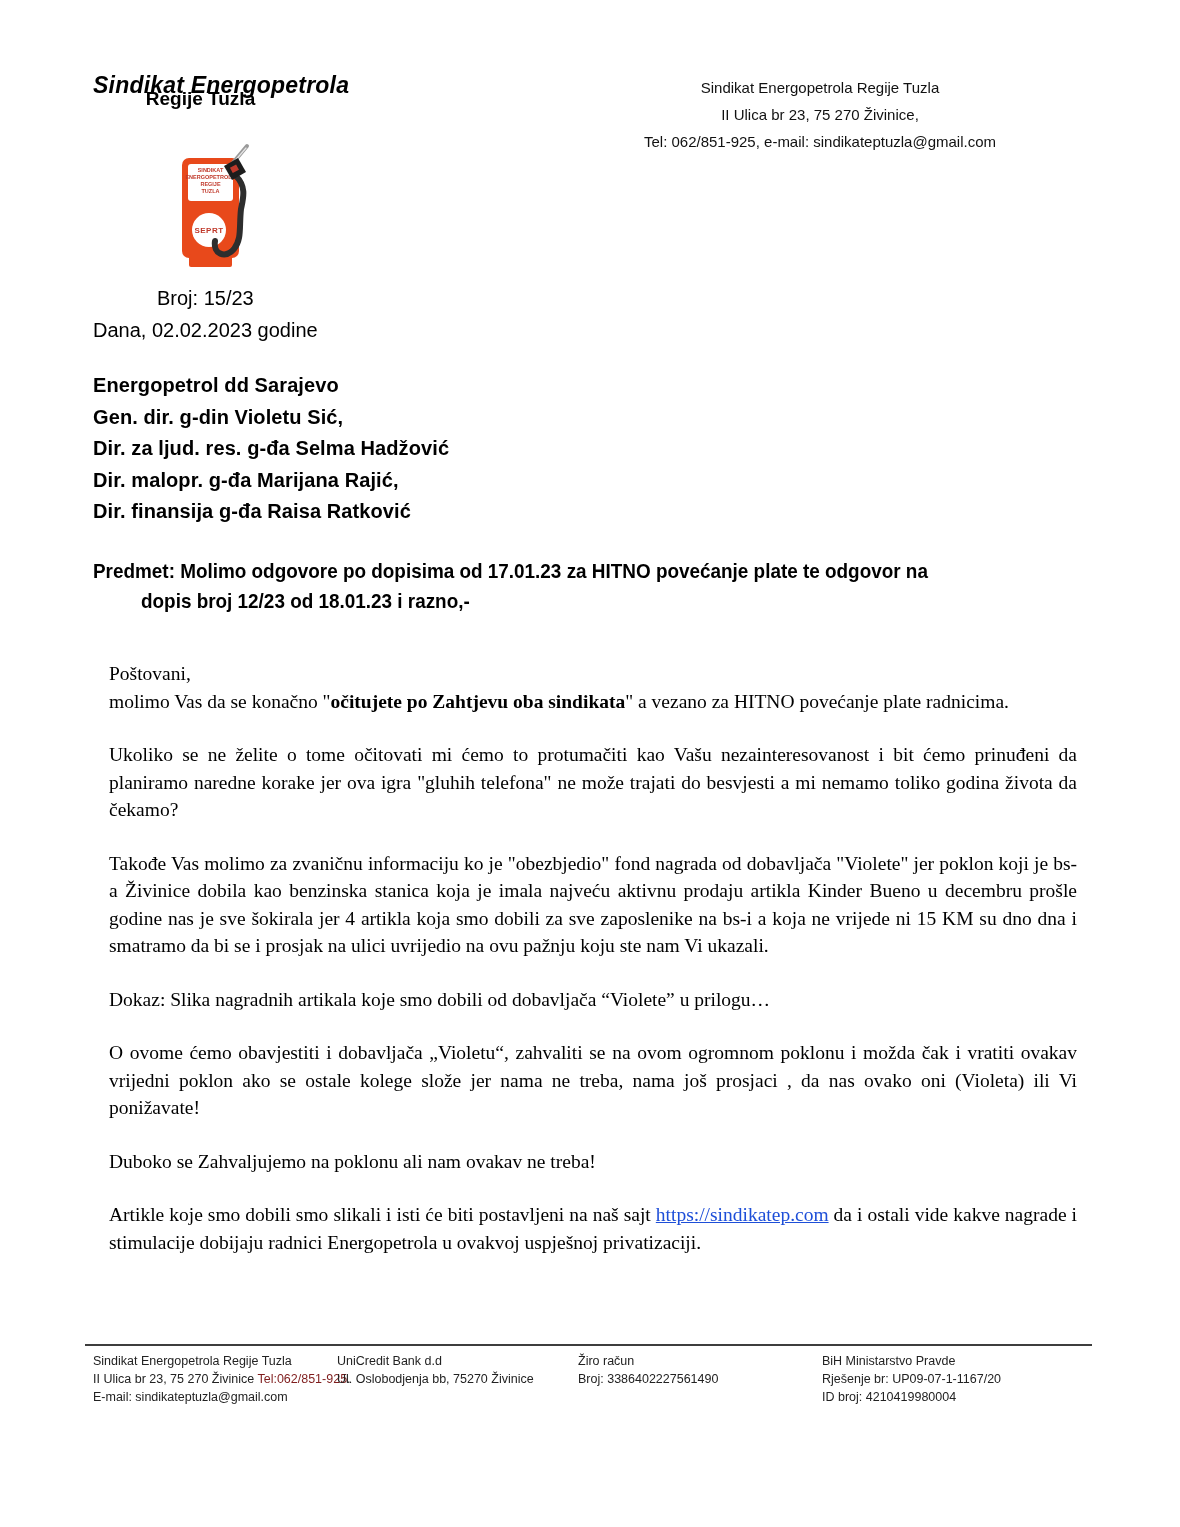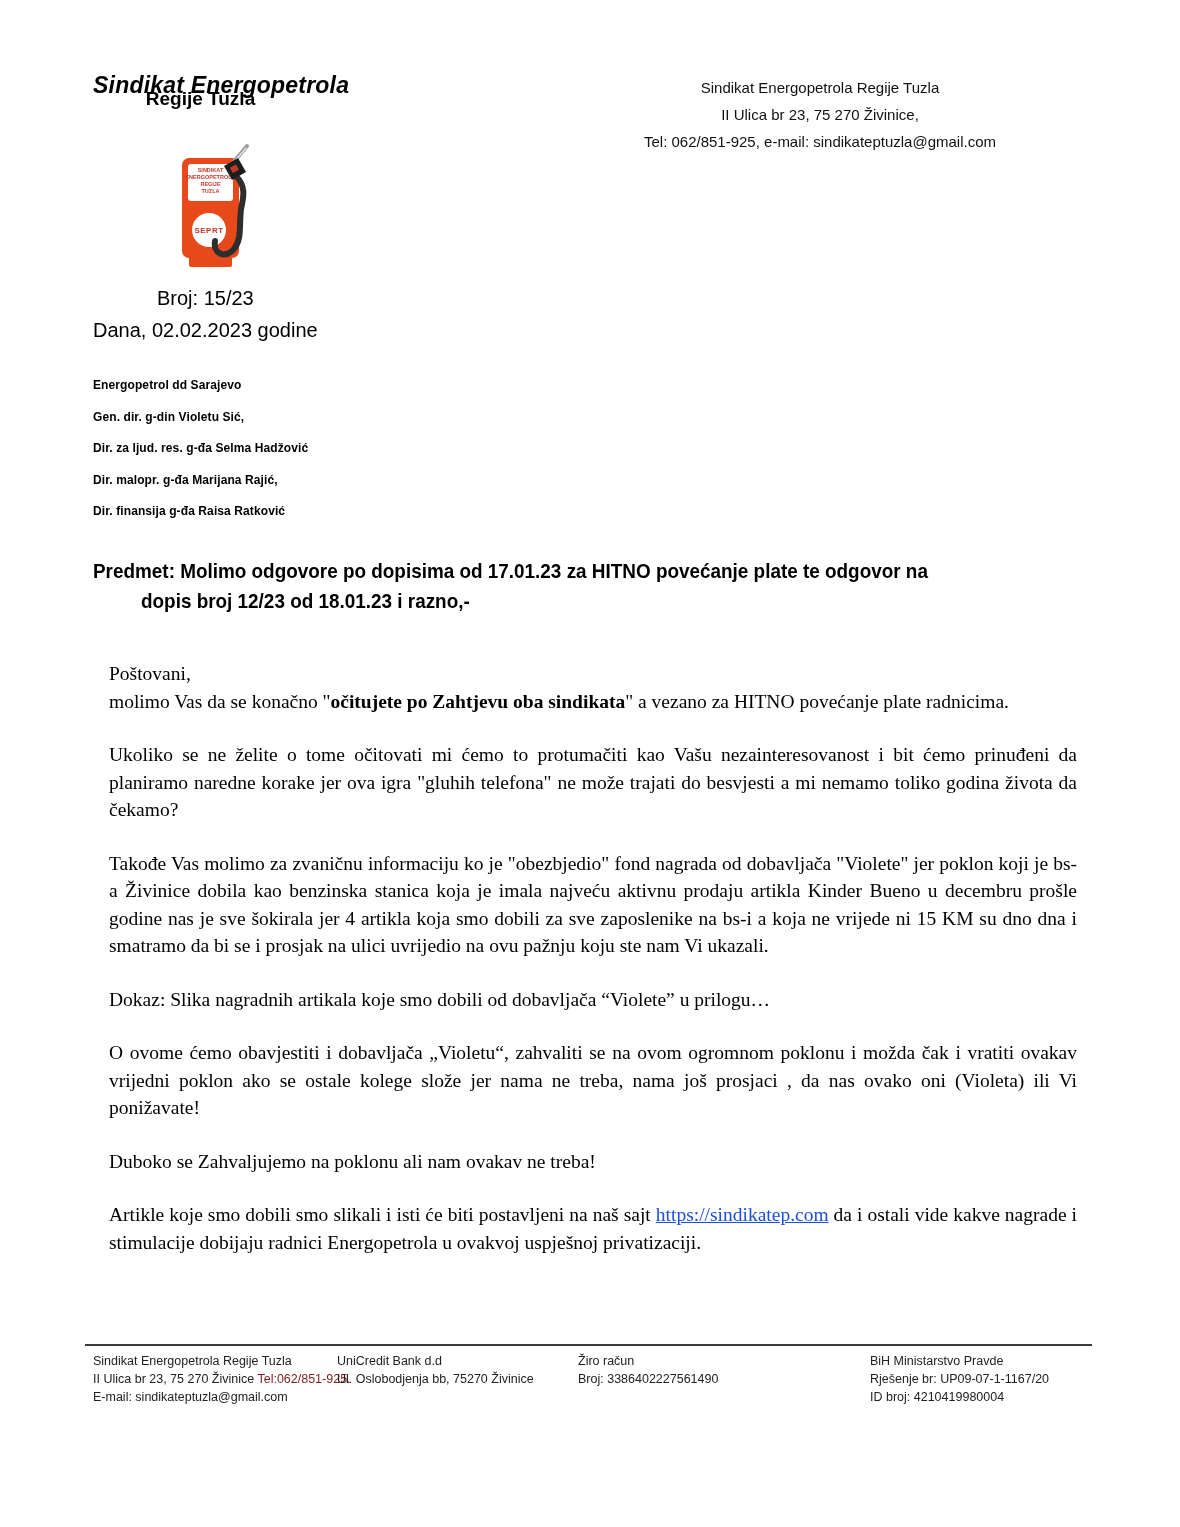--- a/index.html
+++ b/index.html
@@ -19,21 +19,21 @@
   .right-header {
     position:absolute; left:590px; top:74px; width:460px; text-align:center;
     font-size:15px; line-height:27px; color:#111;
   }
   .logo-wrap { position:absolute; left:168px; top:142px; width:104px; height:136px; }
   
   .meta { position:absolute; left:93px; top:282px; font-size:20px; line-height:32px;text-align:center; }
   
   .recipients {
     position:absolute; left:93px; top:370px;
-    font-size:12px; font-weight:bold; line-height:31.5px; letter-spacing:0.1px;
+    font-size:20px; font-weight:bold; line-height:31.5px; letter-spacing:0.1px;
   }
   
   .subject { position:absolute; left:93px; top:556px; font-weight:bold; }
   .subject-line {
     white-space:nowrap; font-size:21px; line-height:30px;
     transform:scaleX(0.9); transform-origin:left top; letter-spacing:0px;
   }
   .subject-line2 { margin-left:48px; }
   
   .body-text {
@@ -52,21 +52,21 @@
     border-top:2px solid #3d3d3d;
   }
   .footer {
     position:absolute; left:93px; top:1352px; width:1010px; height:70px;
     font-size:12.5px; line-height:18px; color:#222;
   }
   .footer-col { position:absolute; top:0; }
   .footer-col1 { left:0; }
   .footer-col2 { left:244px; }
   .footer-col3 { left:485px; }
-  .footer-col4 { left:729px;margin-left:48px; }
+  .footer-col4 { left:729px; }
   .footer-link { color:#7f1d1d; cursor:pointer; }
 </style>
 </head>
 <body>
 
 <div class="page">
 
   <div class="org-name">Sindikat Energopetrola</div>
   <div class="org-sub">Regije Tuzla</div>
 

